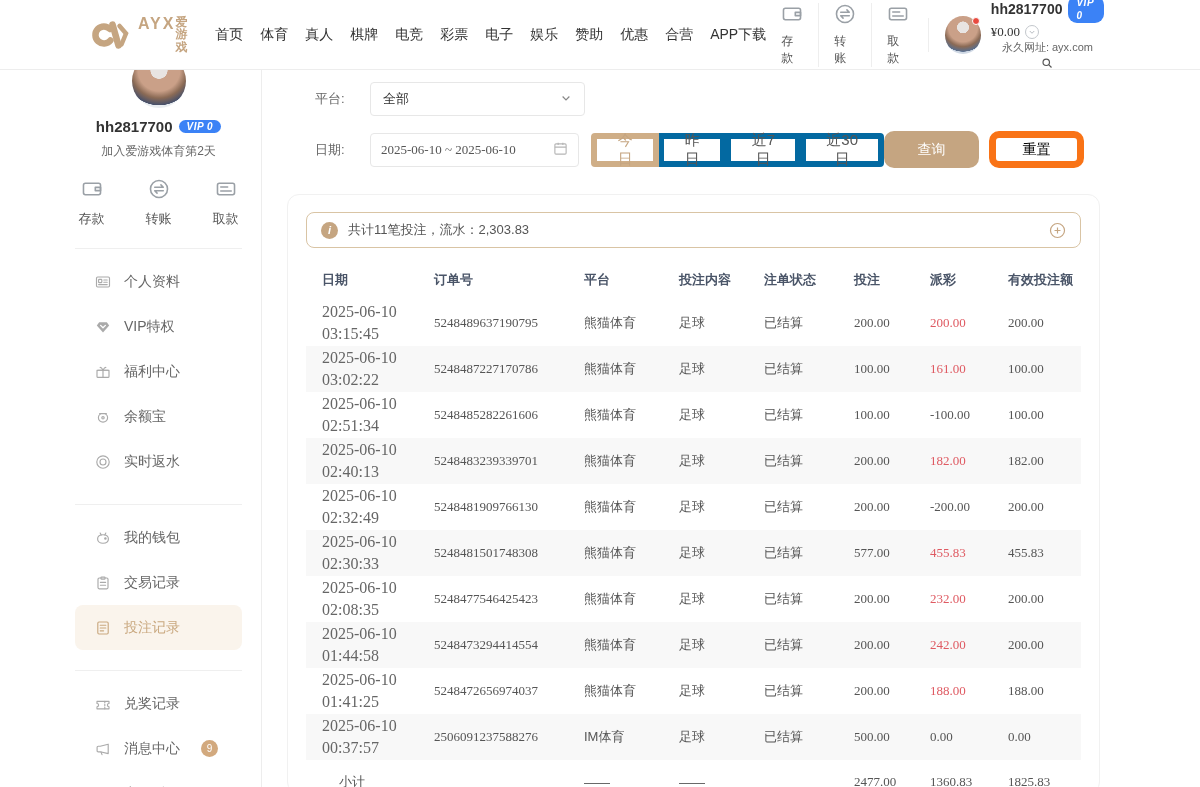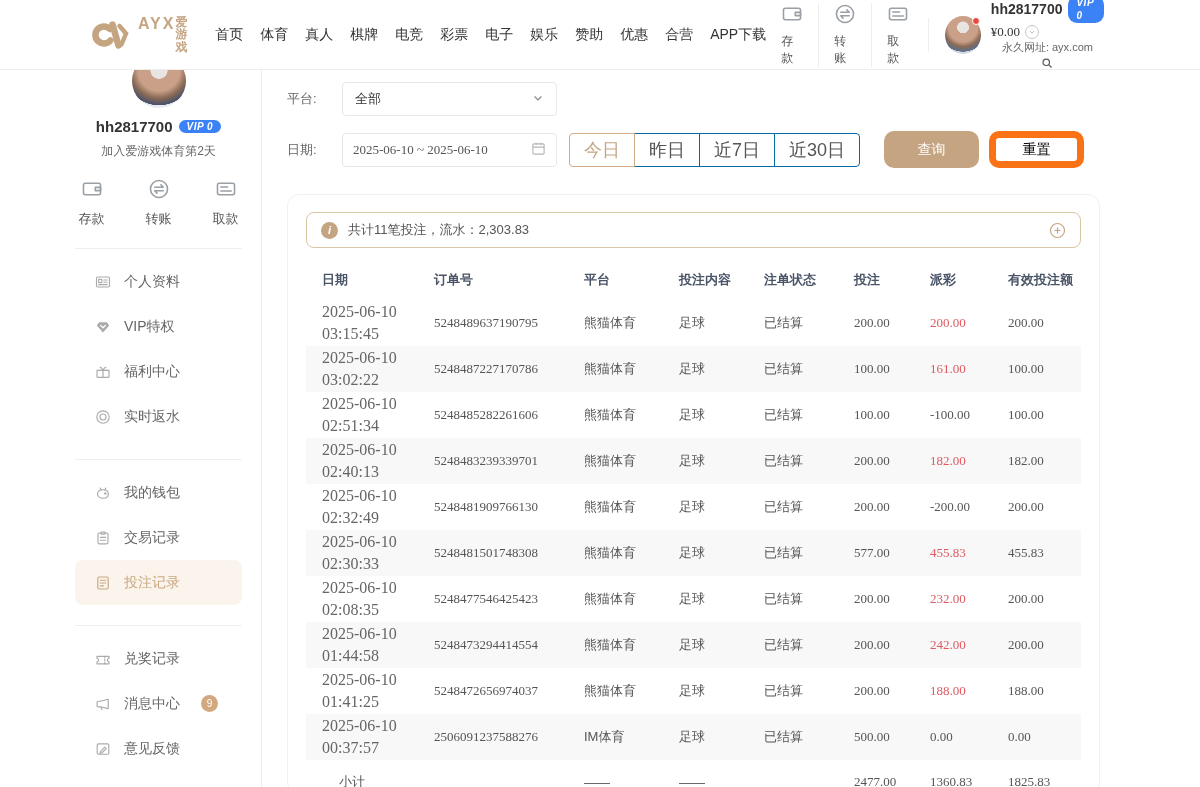--- a/index.html
+++ b/index.html
@@ -61,32 +61,32 @@
   .s-menu { width:167px; }
   .s-item { height:45px; display:flex; align-items:center; gap:13px; padding-left:20px;
             color:#666; font-size:14px; cursor:pointer; border-radius:8px; position:relative; }
   .s-item .icn { color:#aaa; display:flex; }
   .s-item.active { background:#faf4ec; color:#c9a87f; }
   .s-item.active .icn { color:#c9a87f; }
   .s-badge { position:absolute; right:24px; width:17px; height:17px; border-radius:50%;
              background:#d2a97e; color:#fff; font-size:10px; display:flex; align-items:center; justify-content:center; }
 
   
-  .f-row { display:flex; align-items:center; }
+  .f-row { display:flex; align-items:center;margin-left:28px; }
   .f-row2 { margin-top:15px; }
   .f-label { font-size:13px; color:#666; width:55px; flex-shrink:0; }
   .select { width:215px; height:34px; border:1px solid #e7e7e7; border-radius:4px; display:flex;
             align-items:center; padding:0 12px; font-size:13px; color:#333; cursor:pointer; background:#fff; }
   .select .chev { margin-left:auto; color:#888; }
   .date-input { width:215px; height:34px; border:1px solid #e7e7e7; border-radius:4px; display:flex;
                 align-items:center; padding:0 10px; font-size:13px; color:#555; cursor:pointer; background:#fff; }
   .date-input .cal { margin-left:auto; color:#b5b5b5; }
   .quick { display:flex; margin-left:12px; }
-  .quick-btn { height:34px; padding:0 14px; display:flex; align-items:center; font-size:18px; color:#555;
-               border:1px solid #0369a1; margin-left:-1px; cursor:pointer; background:#fff; }
+  .quick-btn { height:34px; padding:0 14px; display:flex; align-items:center; font-size:15px; color:#555;
+               border:6px solid #0369a1; margin-left:-1px; cursor:pointer; background:#fff; }
   .quick-btn:first-child { border-radius:4px 0 0 4px; margin-left:0; }
   .quick-btn:last-child { border-radius:0 4px 4px 0; }
   .quick-btn.active { border-color:#cfae87; color:#c5a581; z-index:1; position:relative; }
   .f-actions { margin-left:auto; display:flex; gap:10px; margin-right:16px; }
   .btn { width:95px; height:37px; border-radius:10px; font-size:14px; display:flex; align-items:center;
          justify-content:center; cursor:pointer; border:none; }
   .btn-primary { background:#c5a581; color:#fff; }
   .btn-ghost { background:#fff; color:#000000; border:7px solid #f97316; }
 
   
@@ -259,20 +259,29 @@
                 <svg width="16" height="16" viewBox="0 0 16 16" fill="none" stroke="currentColor" stroke-width="1.15" stroke-linecap="round" stroke-linejoin="round">
                   <rect x="2" y="6.2" width="12" height="7.2" rx="1"></rect>
                   <path d="M2 6.2h12M8 6.2v7.2M5.2 3.4C6.6 3.4 8 6.2 8 6.2s1.4-2.8 2.8-2.8"></path>
                 </svg>
               </span>
               <span>福利中心</span>
             </div>
             <div class="s-item">
               <span class="icn">
                 <svg width="16" height="16" viewBox="0 0 16 16" fill="none" stroke="currentColor" stroke-width="1.15" stroke-linecap="round" stroke-linejoin="round">
+                  <path d="M4.6 4.6h6.8M3.4 8.8a4.6 4.3 0 1 0 9.2 0 4.6 4.3 0 1 0-9.2 0z"></path>
+                  <circle cx="8" cy="8.8" r="1.2"></circle>
+                </svg>
+              </span>
+              <span>余额宝</span>
+            </div>
+            <div class="s-item">
+              <span class="icn">
+                <svg width="16" height="16" viewBox="0 0 16 16" fill="none" stroke="currentColor" stroke-width="1.15" stroke-linecap="round" stroke-linejoin="round">
                   <circle cx="8" cy="8" r="6.2"></circle>
                   <circle cx="8" cy="8" r="3"></circle>
                 </svg>
               </span>
               <span>实时返水</span>
             </div>
           </div>
           <div class="s-div"></div>
           <div class="s-menu">
             <div class="s-item">

